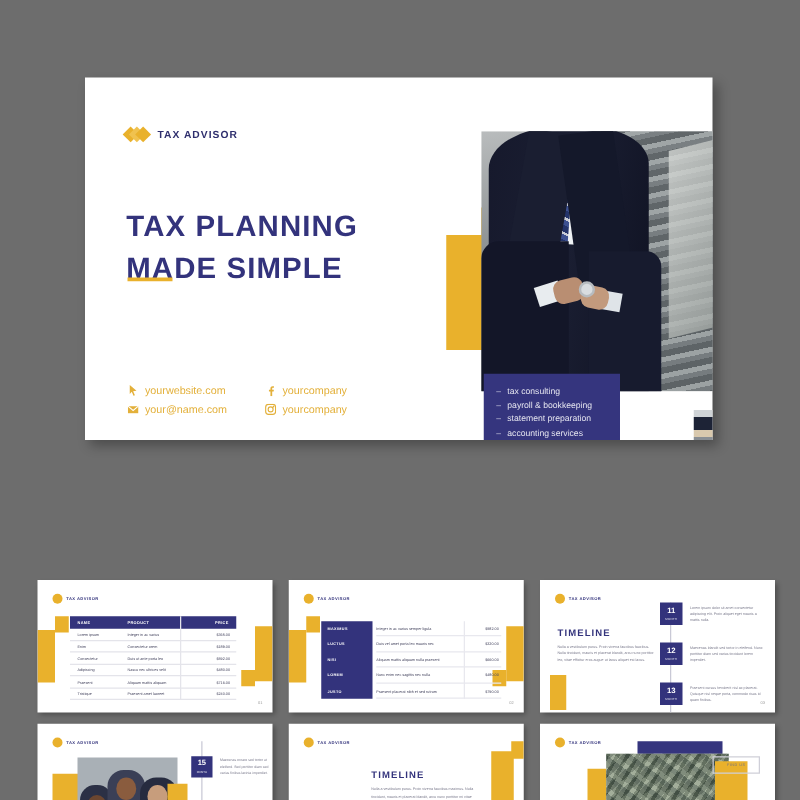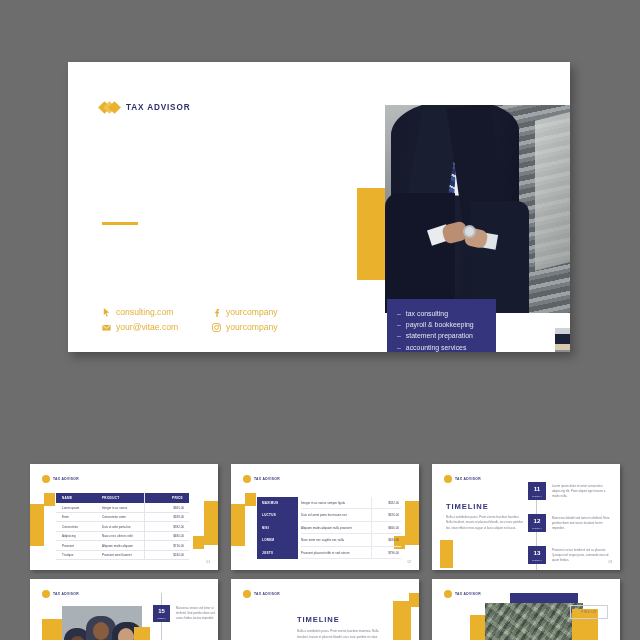--- a/index.html
+++ b/index.html
@@ -188,42 +188,44 @@
     <div class="logo-row">
       <span class="logo-mark">
         <span class="d d1"></span>
           <span class="d d2"></span>
           <span class="d d3"></span>
       </span>
       <span class="logo-text">TAX ADVISOR</span>
     </div>
 
     <h1 class="hero-title">
+      <span>TAX PLANNING</span>
+      <span class="l2">MADE SIMPLE</span>
     </h1>
     <div class="title-rule"></div>
 
     <div class="contacts">
       <div class="c-item">
         <svg class="c-ico" viewBox="0 0 10 10">
             <path d="M2 0 L8 5 L5 5.5 L6.6 9 L5.3 9.6 L3.8 6.1 L2 8 Z" fill="#e3b03a"></path>
           </svg>
-        <span>consulting.com</span>
+        <span>yourwebsite.com</span>
       </div>
       <div class="c-item">
         <svg class="c-ico" viewBox="0 0 10 10">
             <path d="M6.4 10V5.7h1.3l.2-1.5H6.4V3.3c0-.45.12-.75.75-.75h.8V1.2A10 10 0 0 0 6.78 1.1c-1.16 0-1.95.7-1.95 2v1.1H3.5v1.5h1.33V10Z" fill="#e3b03a"></path>
           </svg>
         <span>yourcompany</span>
       </div>
       <div class="c-item">
         <svg class="c-ico" viewBox="0 0 10 10">
             <rect x="0.4" y="2.2" width="9.2" height="6.2" fill="#e3b03a"></rect>
             <path d="M0.4 2.2 L5 6 L9.6 2.2" stroke="#fff" stroke-width="0.9" fill="none"></path>
           </svg>
-        <span>your@vitae.com</span>
+        <span>your@name.com</span>
       </div>
       <div class="c-item">
         <svg class="c-ico" viewBox="0 0 10 10">
             <rect x="0.6" y="0.6" width="8.8" height="8.8" rx="2.6" fill="none" stroke="#e3b03a" stroke-width="1"></rect>
             <circle cx="5" cy="5" r="2.2" fill="none" stroke="#e3b03a" stroke-width="1"></circle>
             <circle cx="7.5" cy="2.6" r=".75" fill="#e3b03a"></circle>
           </svg>
         <span>yourcompany</span>
       </div>
     </div>

